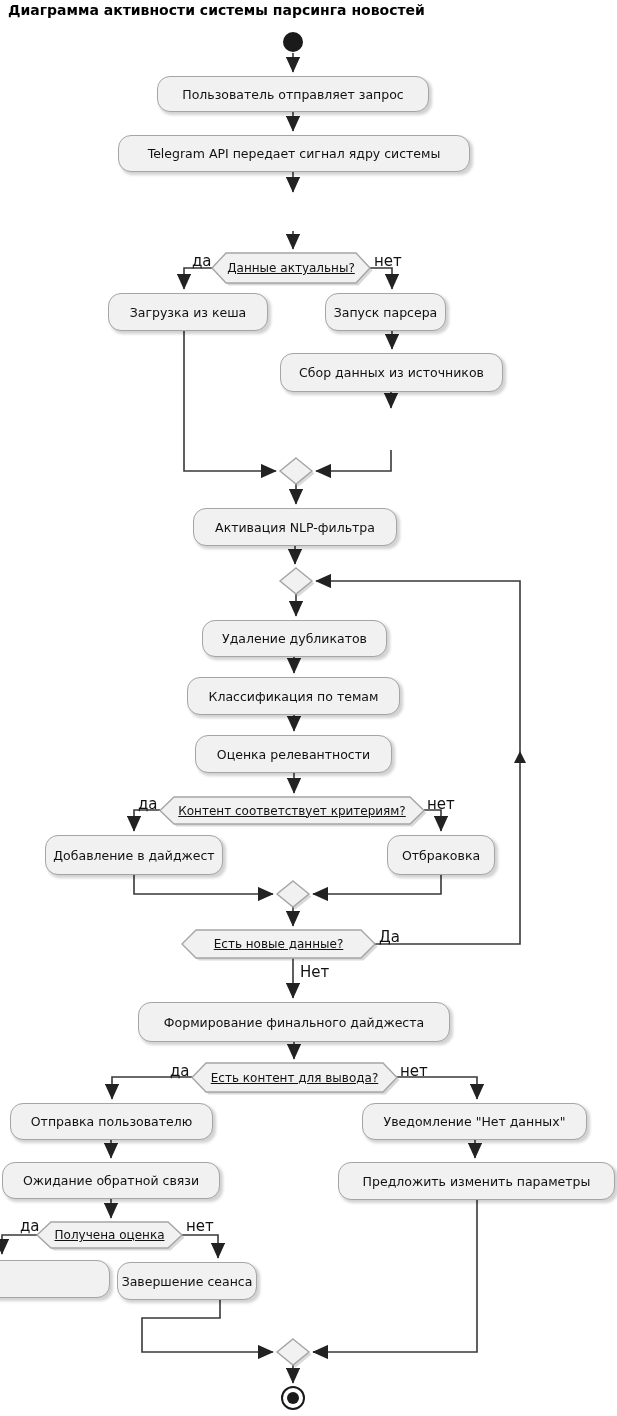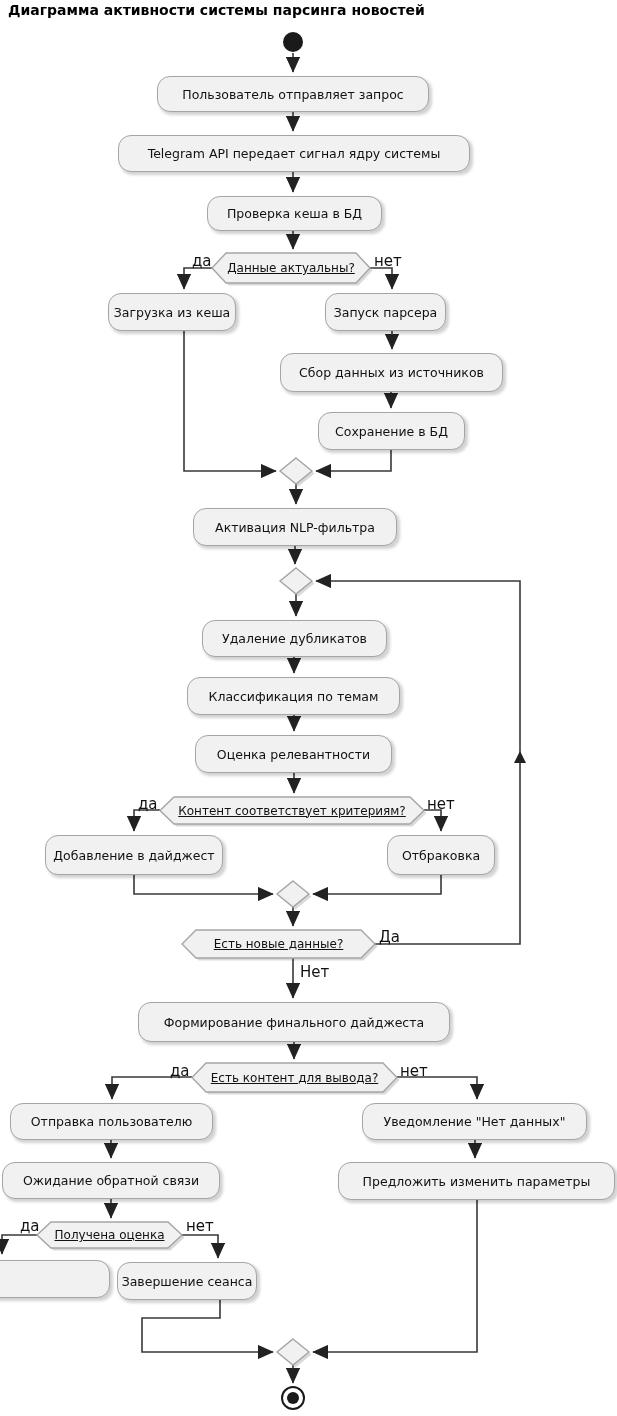--- a/index.html
+++ b/index.html
@@ -103,25 +103,23 @@
 
     <polygon class="shape" points="226,253 356,253 370,268 356,283 226,283 212,268"></polygon>
     <polygon class="shape" points="174,797 410,797 424,810.5 410,824 174,824 160,810.5"></polygon>
     <polygon class="shape" points="196,930 361,930 375,944 361,958 196,958 182,944"></polygon>
     <polygon class="shape" points="206,1063 383,1063 397,1077.5 383,1092 206,1092 192,1077.5"></polygon>
     <polygon class="shape" points="51,1222 168,1222 182,1235 168,1248 51,1248 37,1235"></polygon>
   </svg>
 
   <div class="act" style="left:157px;top:76px;width:272px;height:36px">Пользователь отправляет запрос</div>
   <div class="act" style="left:118px;top:135px;width:352px;height:37px">Telegram API передает сигнал ядру системы</div>
-  <div class="act" style="left:207px;top:196px;width:175px;height:35px">Проверка кеша в БД</div>
-  <div class="act" style="left:108px;top:293px;width:128px;height:38px">Загрузка из кеша</div>
+  <div class="act" style="left:108px;top:293px;width:160px;height:38px">Загрузка из кеша</div>
   <div class="act" style="left:325px;top:293px;width:121px;height:38px">Запуск парсера</div>
   <div class="act" style="left:280px;top:353px;width:223px;height:39px">Сбор данных из источников</div>
-  <div class="act" style="left:318px;top:412px;width:147px;height:38px">Сохранение в БД</div>
   <div class="act" style="left:193px;top:508px;width:204px;height:38px">Активация NLP-фильтра</div>
   <div class="act" style="left:202px;top:620px;width:185px;height:37px">Удаление дубликатов</div>
   <div class="act" style="left:187px;top:677px;width:213px;height:38px">Классификация по темам</div>
   <div class="act" style="left:195px;top:735px;width:197px;height:38px">Оценка релевантности</div>
   <div class="act" style="left:45px;top:835px;width:178px;height:40px">Добавление в дайджест</div>
   <div class="act" style="left:387px;top:835px;width:108px;height:40px">Отбраковка</div>
   <div class="act" style="left:138px;top:1002px;width:312px;height:40px">Формирование финального дайджеста</div>
   <div class="act" style="left:10px;top:1103px;width:203px;height:37px">Отправка пользователю</div>
   <div class="act" style="left:362px;top:1103px;width:225px;height:37px">Уведомление "Нет данных"</div>
   <div class="act" style="left:338px;top:1162px;width:277px;height:38px">Предложить изменить параметры</div>

